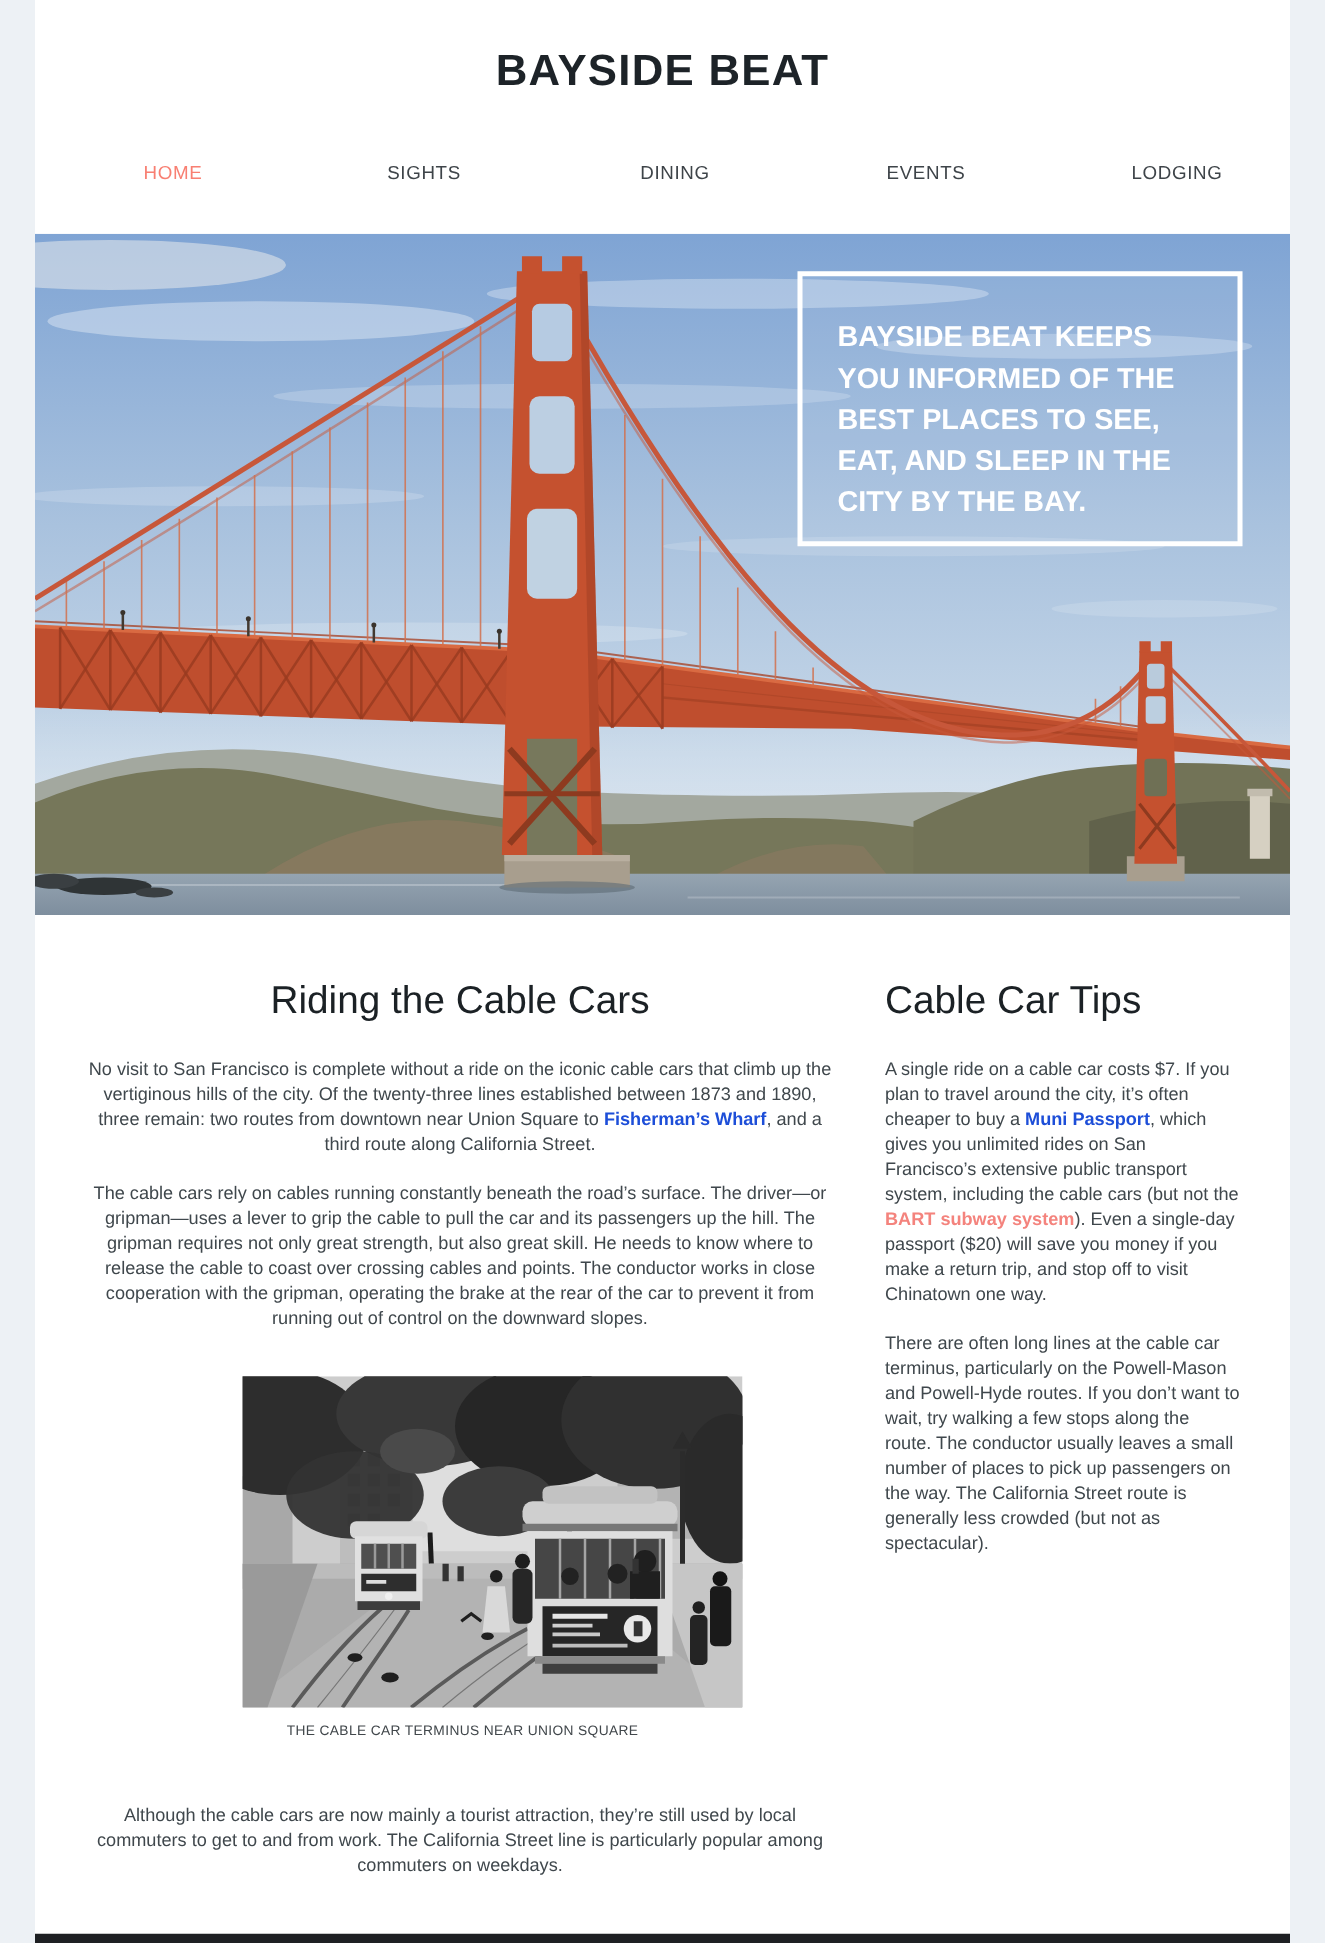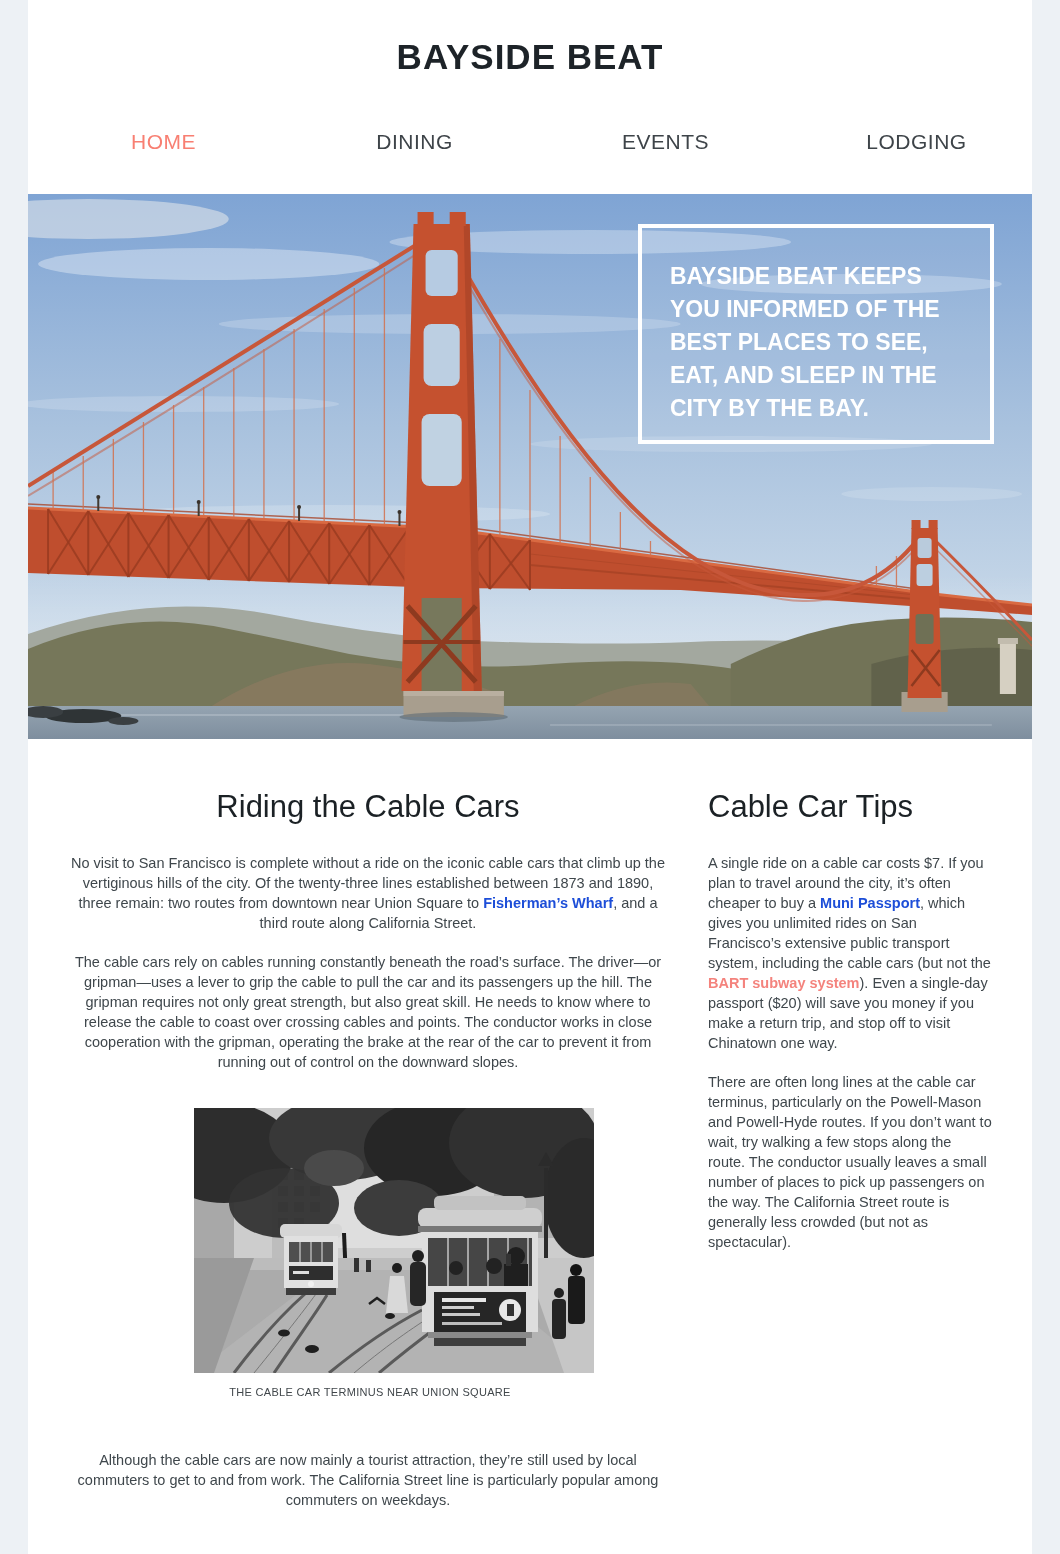--- a/index.html
+++ b/index.html
@@ -23,21 +23,21 @@
     font-weight: 600;
     letter-spacing: 1px;
     color: #1d2328;
     line-height: 46px;
   }
   nav { display: flex; margin-top: 44px; }
   nav a {
     flex: 1;
     display: block;
     text-align: center;
-    font-size: 21px;
+    font-size: 15px;
     letter-spacing: .5px;
     color: #3e4449;
     text-decoration: none;
     padding: 6px 0 40px;
     margin-left: 20px;
   }
   nav a.active { color: #f87f72; }
   
   .hero { position: relative; }
   .hero svg { display: block; width: 100%; height: 545px; }
@@ -97,20 +97,21 @@
 </style>
 </head>
 <body>
 
 <div class="wrapper">
 
   <header>
     <h1>BAYSIDE BEAT</h1>
     <nav>
       <a href="#" class="active">HOME</a>
+      <a href="#">SIGHTS</a>
       <a href="#">DINING</a>
       <a href="#">EVENTS</a>
       <a href="#">LODGING</a>
     </nav>
   </header>
 
   <div class="hero">
 
     <svg viewBox="0 0 1000 545" preserveAspectRatio="none" aria-hidden="true">
       <defs>

